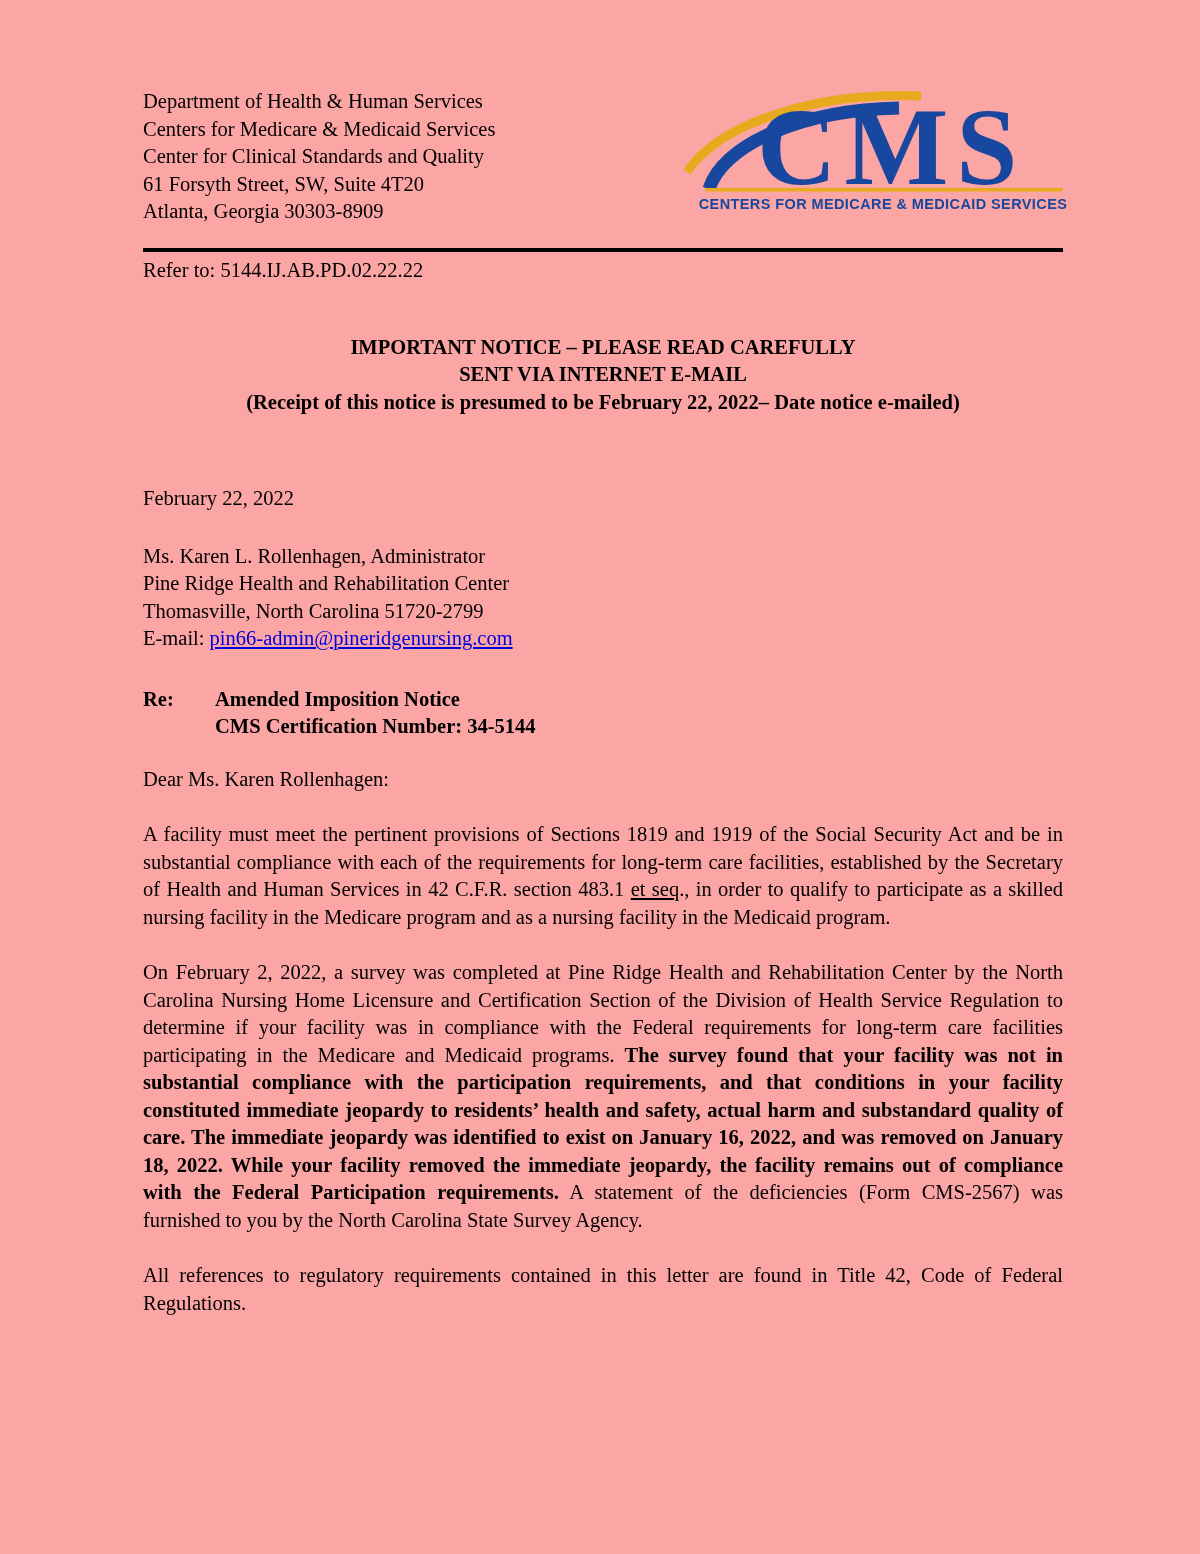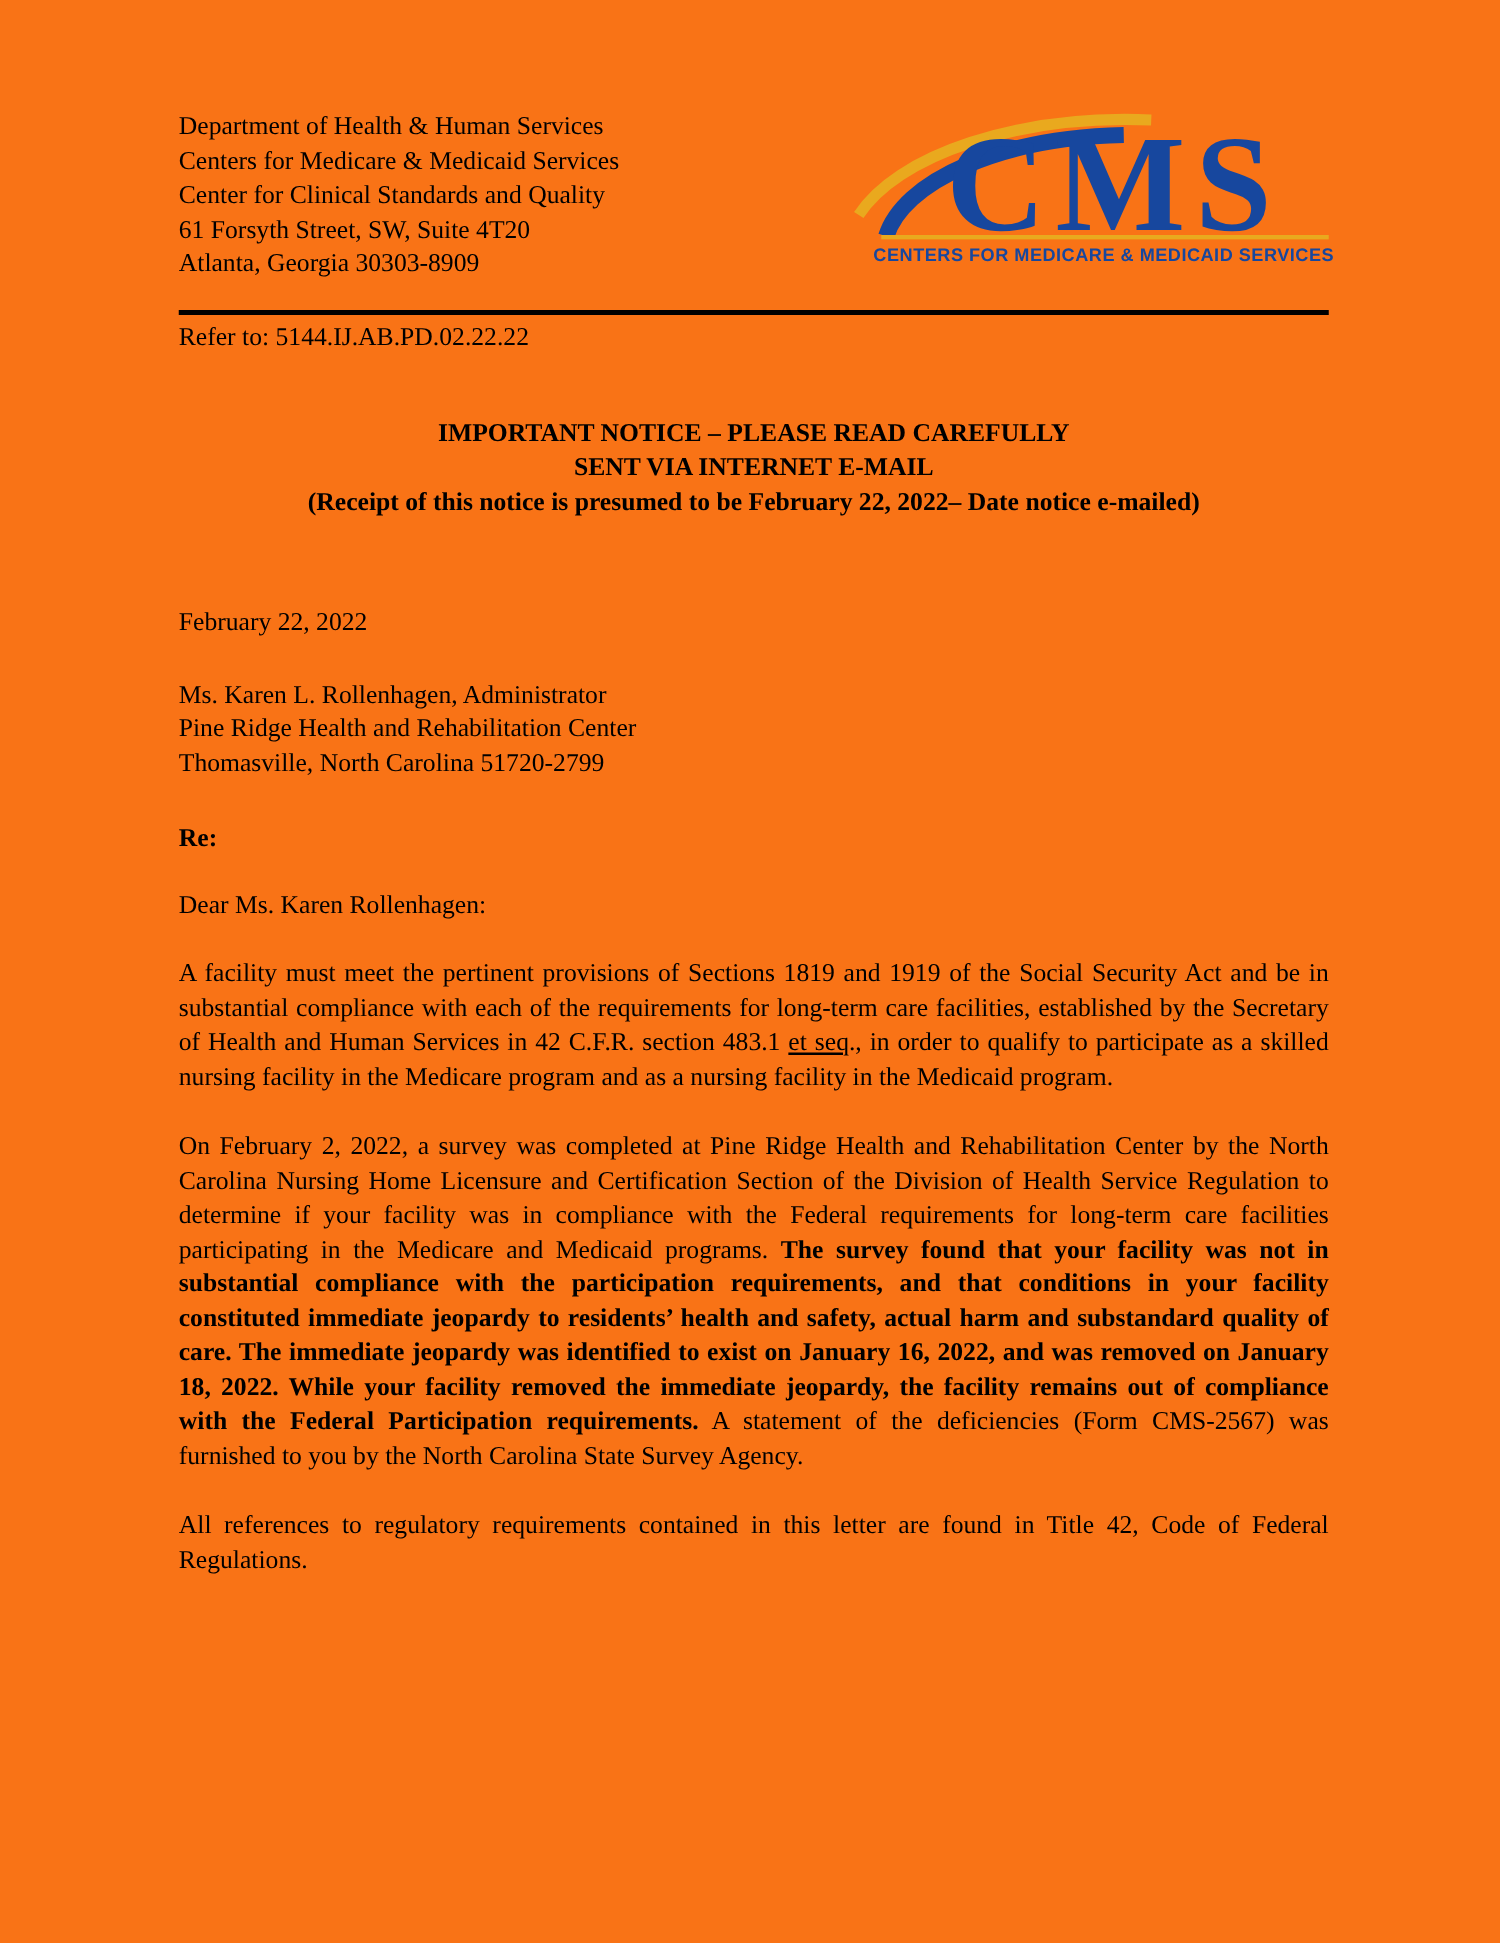--- a/index.html
+++ b/index.html
@@ -1,20 +1,20 @@
 <!DOCTYPE html>
 <html><head>
 <meta charset="utf-8">
 <style>
   * { margin: 0; padding: 0; box-sizing: border-box; }
   html, body { background: #ffffff; }
   .page {
     width: 1200px;
     height: 1554px;
-    background: #f97316;
+    background: #fca5a5;
     color: #000000;
     font-family: "Liberation Serif", "DejaVu Serif", serif;
     font-size: 20.5px;
     line-height: 27.5px;
     padding: 88px 137px 0 143px;
     position: relative;
     overflow: hidden;
   }
   .letterhead { position: relative; min-height: 138px; }
   .agency-block div { white-space: nowrap; }
@@ -66,24 +66,29 @@
     <div>SENT VIA INTERNET E-MAIL</div>
     <div>(Receipt of this notice is presumed to be February 22, 2022– Date notice e-mailed)</div>
   </div>
 
   <div class="date-line">February 22, 2022</div>
 
   <div class="recipient-block">
     <div>Ms. Karen L. Rollenhagen, Administrator</div>
     <div>Pine Ridge Health and Rehabilitation Center</div>
     <div>Thomasville, North Carolina 51720-2799</div>
+    <div><span>E-mail: </span><a class="email-link">pin66-admin@pineridgenursing.com</a></div>
   </div>
 
   <div class="re-block">
     <div class="re-label">Re:</div>
+    <div class="re-content">
+      <div>Amended Imposition Notice</div>
+      <div>CMS Certification Number: 34-5144</div>
+    </div>
   </div>
 
   <div class="salutation">Dear Ms. Karen Rollenhagen:</div>
 
   <p class="para"><span>A facility must meet the pertinent provisions of Sections 1819 and 1919 of the Social Security Act and be in substantial compliance with each of the requirements for long-term care facilities, established by the Secretary of Health and Human Services in 42 C.F.R. section 483.1 </span><span class="u">et seq</span><span>., in order to qualify to participate as a skilled nursing facility in the Medicare program and as a nursing facility in the Medicaid program.</span></p>
 
   <p class="para"><span>On February 2, 2022, a survey was completed at Pine Ridge Health and Rehabilitation Center by the North Carolina Nursing Home Licensure and Certification Section of the Division of Health Service Regulation to determine if your facility was in compliance with the Federal requirements for long-term care facilities participating in the Medicare and Medicaid programs. </span><span class="b">The survey found that your facility was not in substantial compliance with the participation requirements, and that conditions in your facility constituted immediate jeopardy to residents’ health and safety, actual harm and substandard quality of care.  The immediate jeopardy was identified to exist on January 16, 2022, and was removed on January 18, 2022. While your facility removed the immediate jeopardy, the facility remains out of compliance with the Federal Participation requirements.</span><span> A statement of the deficiencies (Form CMS-2567) was furnished to you by the North Carolina State Survey Agency.</span></p>
 
   <p class="para">All references to regulatory requirements contained in this letter are found in Title 42, Code of Federal Regulations.</p>
 

